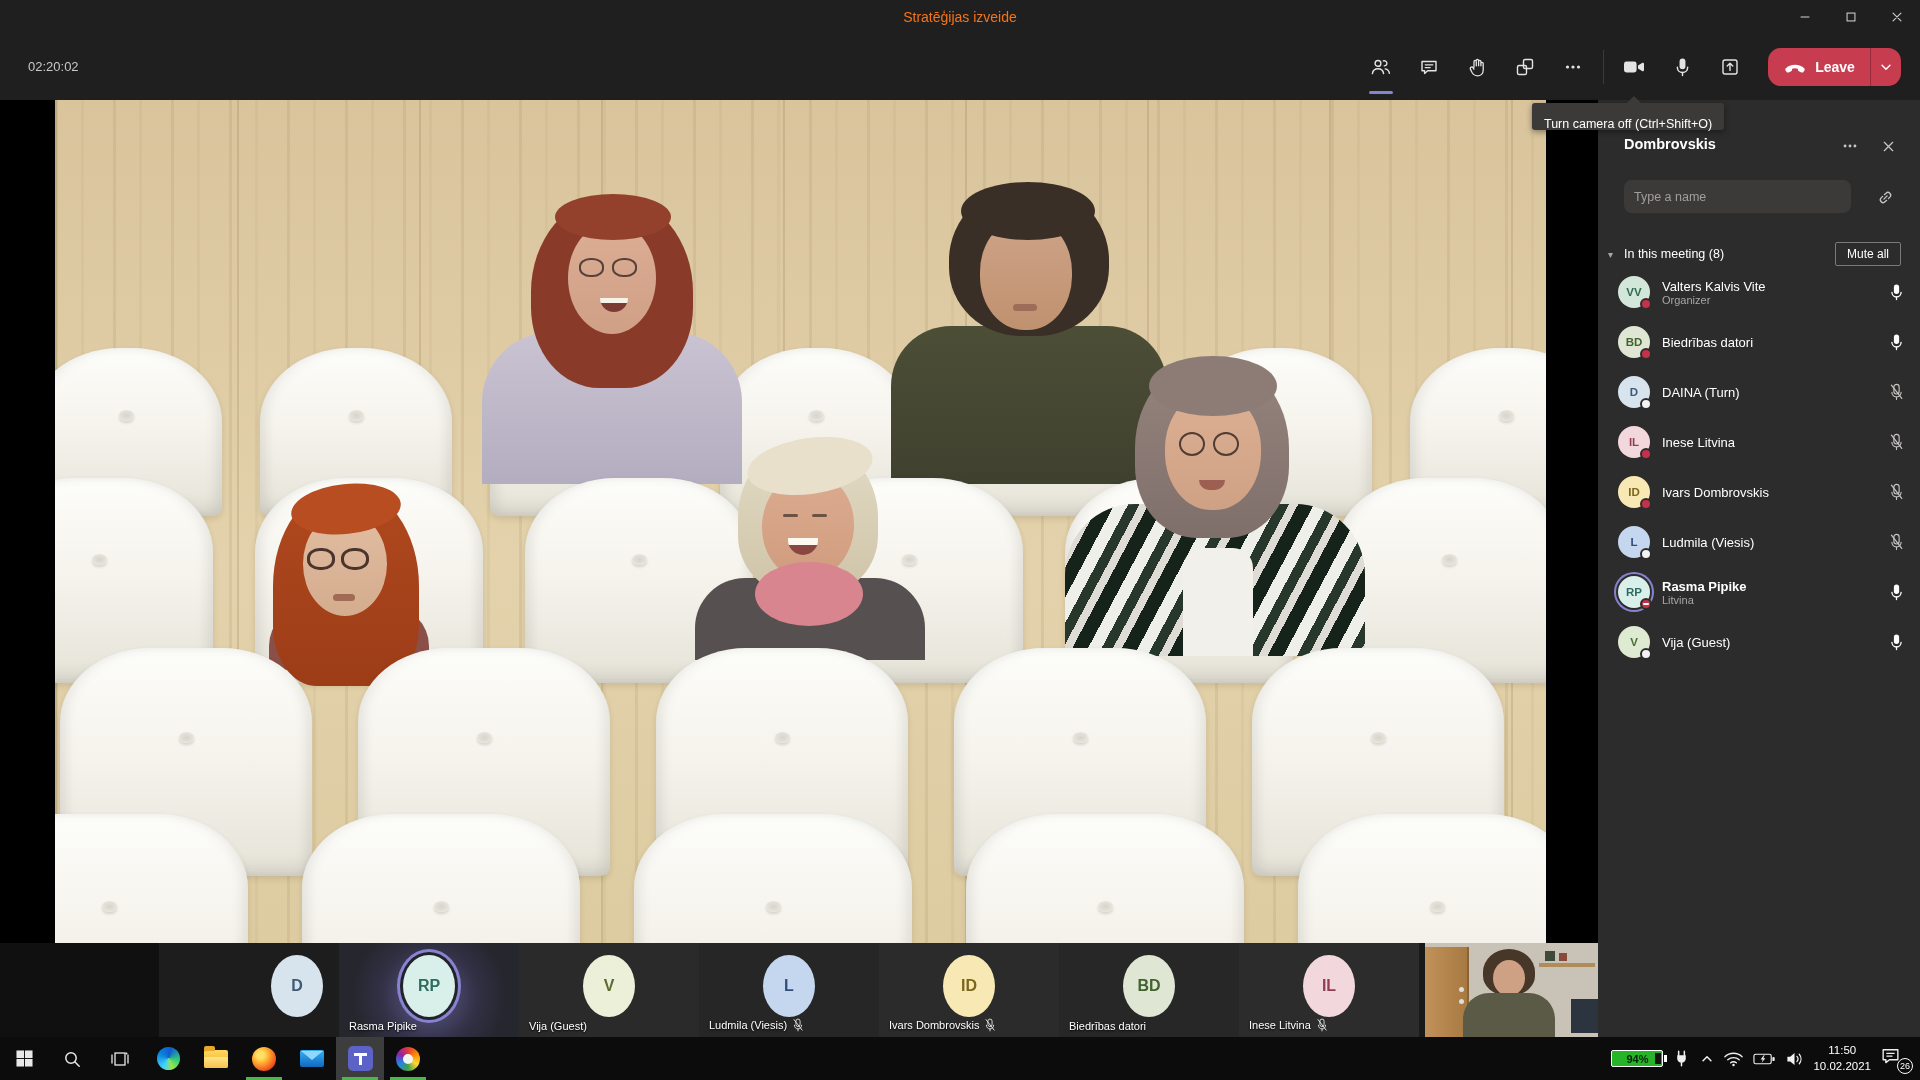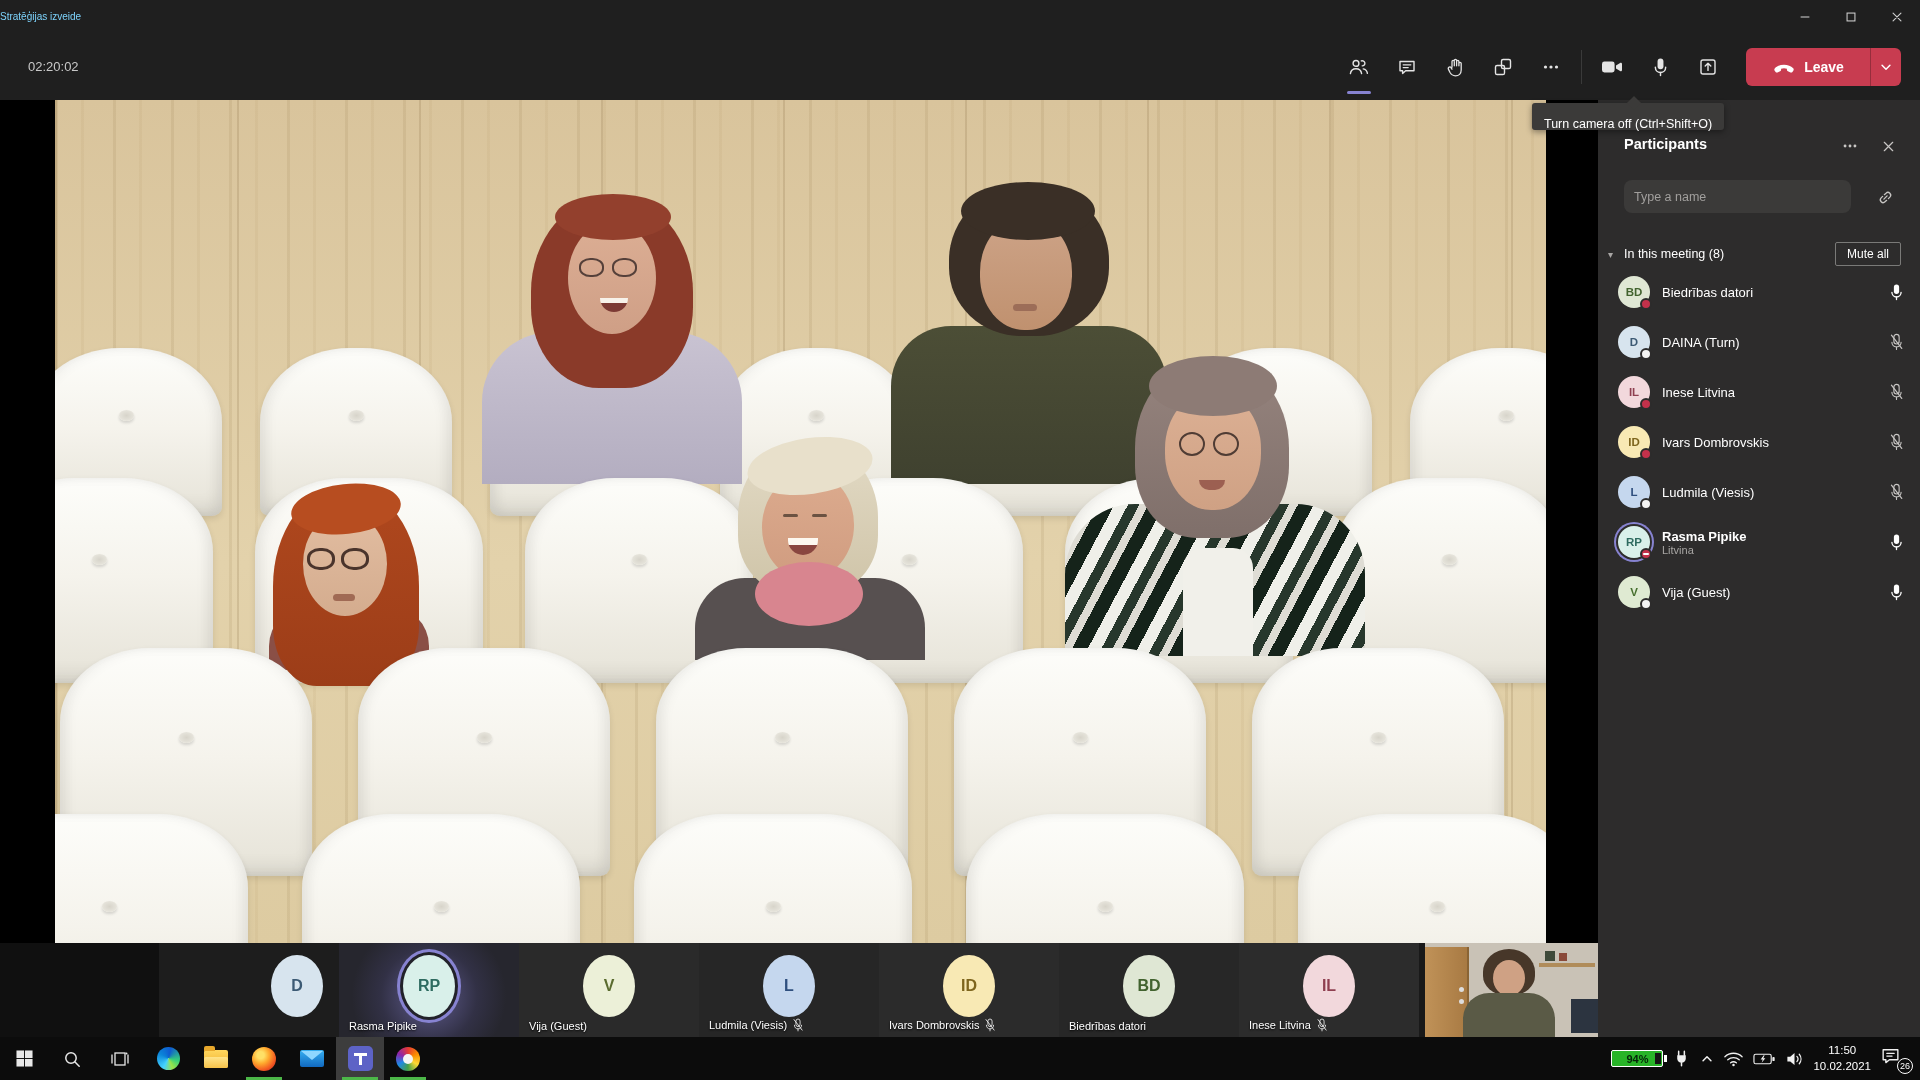--- a/index.html
+++ b/index.html
@@ -4,32 +4,32 @@
 <style>
   *{margin:0;padding:0;box-sizing:border-box}
   html,body{background:#000}
   .screen{position:relative;width:1920px;height:1080px;overflow:hidden;background:#000;
     font-family:"Liberation Sans",sans-serif;-webkit-font-smoothing:antialiased;color:#fff}
   svg{display:block}
   .ic{color:#e4e4e4}
 
   
   .titlebar{position:absolute;top:0;left:0;right:0;height:34px;background:#1f1f1f;z-index:30}
-  .title{position:absolute;inset:0;line-height:34px;font-size:10px;color:#7dd3fc}
+  .title{position:absolute;inset:0;line-height:34px;text-align:center;font-size:14px;color:#f97316}
   .wctl{position:absolute;right:0;top:0;display:flex;height:34px}
   .wbtn{width:46px;height:34px;display:flex;align-items:center;justify-content:center;color:#cfcfcf;background:transparent;border:0}
 
   
   .toolbar{position:absolute;top:34px;left:0;right:0;height:66px;background:#1f1f1f;z-index:29}
   .timer{position:absolute;left:28px;top:0;height:66px;line-height:66px;font-size:13px;color:#c8c8c8}
   .tbgroup{position:absolute;top:13px;right:19px;height:40px;display:flex;align-items:center}
   .tbtn{position:relative;width:48px;height:40px;display:flex;align-items:center;justify-content:center;background:transparent;border:0;color:#e4e4e4;cursor:pointer}
   .tbtn.active::after{content:"";position:absolute;bottom:-7px;left:12px;width:24px;height:3px;border-radius:2px;background:var(--ring,#a9a8e0)}
   .tsep{width:1px;height:34px;background:#3a3a3a;margin:0 6px}
-  .leave{margin-left:14px;height:38px;width:155px;display:flex;align-items:center;border-radius:6px;background:var(--leave,#c83c50);overflow:hidden}
+  .leave{margin-left:14px;height:38px;width:133px;display:flex;align-items:center;border-radius:13px;background:var(--leave,#c83c50);overflow:hidden}
   .leave-main{flex:1;height:100%;display:flex;align-items:center;justify-content:center;gap:8px;border:0;background:transparent;color:#fff;font-weight:bold;font-size:14px;font-family:inherit;cursor:pointer}
   .leave-div{width:1px;height:100%;background:rgba(0,0,0,.25)}
   .leave-chev{width:30px;height:100%;display:flex;align-items:center;justify-content:center;border:0;background:transparent;color:#fff;cursor:pointer}
 
   
   .tooltip{position:absolute;left:1532px;top:103px;height:27px;padding:8px 12px;line-height:27px;
     background:#3b3a39;border-radius:3px;font-size:12.5px;color:#fff;z-index:60;box-shadow:0 2px 6px rgba(0,0,0,.4);white-space:nowrap}
   .tooltip::before{content:"";position:absolute;left:97px;top:-5px;width:10px;height:10px;background:#3b3a39;transform:rotate(45deg)}
 
   
@@ -411,21 +411,21 @@
           <div class="chair" style="width: 278px; height: 235px;"></div>
           <div class="chair" style="width: 278px; height: 235px;"></div>
           <div class="chair" style="width: 278px; height: 235px;"></div>
           <div class="chair" style="width: 278px; height: 235px;"></div>
           <div class="chair" style="width: 278px; height: 235px;"></div>
         </div>
       </div>
   </div>
 
   <aside class="panel">
-    <div class="ptitle">Participants</div>
+    <div class="ptitle">Dombrovskis</div>
     <button class="pbtn more">
         <svg width="18" height="18">
           <use href="#i-dots"></use>
         </svg>
       </button>
     <button class="pbtn close">
         <svg width="15" height="15">
           <use href="#i-close"></use>
         </svg>
       </button>
@@ -435,20 +435,35 @@
           <use href="#i-link"></use>
         </svg>
       </button>
     <div class="psection">
       <span class="pcaret">▾</span>
       <span class="psection-label">In this meeting (8)</span>
       <button class="muteall">Mute all</button>
     </div>
     <div class="plist">
 
+      <div class="prow st-busy mic-on sp-false">
+        <div class="pav" style="background: rgb(210, 231, 217); color: rgb(47, 107, 81);">
+            <span>VV</span>
+            <i class="dot"></i>
+          </div>
+        <div class="ptxt">
+            <div class="pname">Valters Kalvis Vite</div>
+            <div class="psub">Organizer</div>
+          </div>
+        <span class="pmic">
+            <svg class="ic-micon" width="15" height="18">
+              <use href="#i-micon"></use>
+            </svg>
+          </span>
+      </div>
 
       <div class="prow st-busy mic-on sp-false">
         <div class="pav" style="background: rgb(223, 231, 212); color: rgb(66, 99, 47);">
             <span>BD</span>
             <i class="dot"></i>
           </div>
         <div class="ptxt">
             <div class="pname">Biedrības datori</div>
           </div>
         <span class="pmic">

